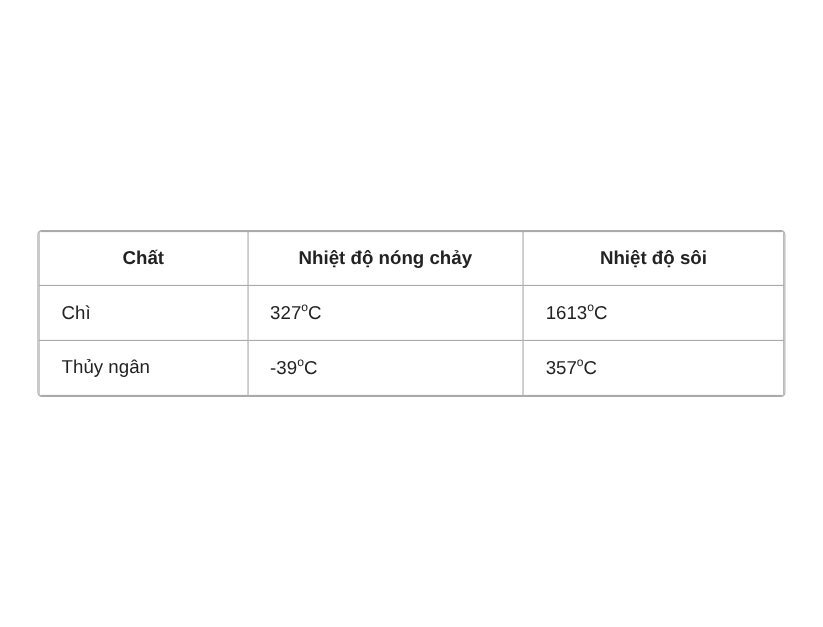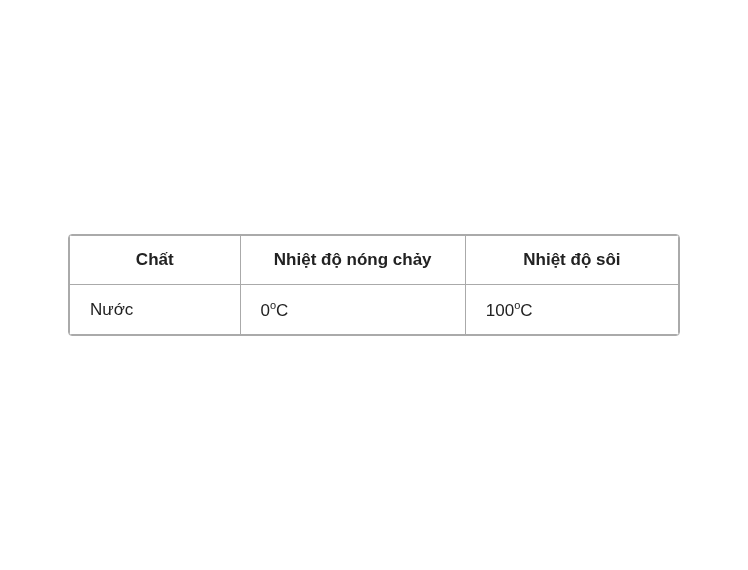--- a/index.html
+++ b/index.html
@@ -15,21 +15,21 @@
       align-items: center;
       width: 748px;
       height: 570px;
       font-family: Arial, sans-serif;
     }
 
     .table-container {
       border: 1.5px solid #aaa;
       border-radius: 4px;
       overflow: hidden;
-      width: 612px;
+      width: 680px;
     }
 
     table {
       border-collapse: collapse;
       width: 100%;
     }
 
     th, td {
       border: 1px solid #aaa;
       padding: 14px 20px;
@@ -71,20 +71,25 @@
 <div class="table-container">
   <table>
     <thead>
       <tr>
         <th class="col-chat">Chất</th>
         <th class="col-nong-chay">Nhiệt độ nóng chảy</th>
         <th class="col-soi">Nhiệt độ sôi</th>
       </tr>
     </thead>
     <tbody id="table-body">
+    <tr>
+          <td>Chì</td>
+          <td>327<sup>o</sup>C</td>
+          <td>1613<sup>o</sup>C</td>
+        </tr>
         <tr>
-          <td>Nước</td>
-          <td>0<sup>o</sup>C</td>
-          <td>100<sup>o</sup>C</td>
+          <td>Thủy ngân</td>
+          <td>-39<sup>o</sup>C</td>
+          <td>357<sup>o</sup>C</td>
         </tr>
       </tbody>
   </table>
 </div>
 
 </body></html>

